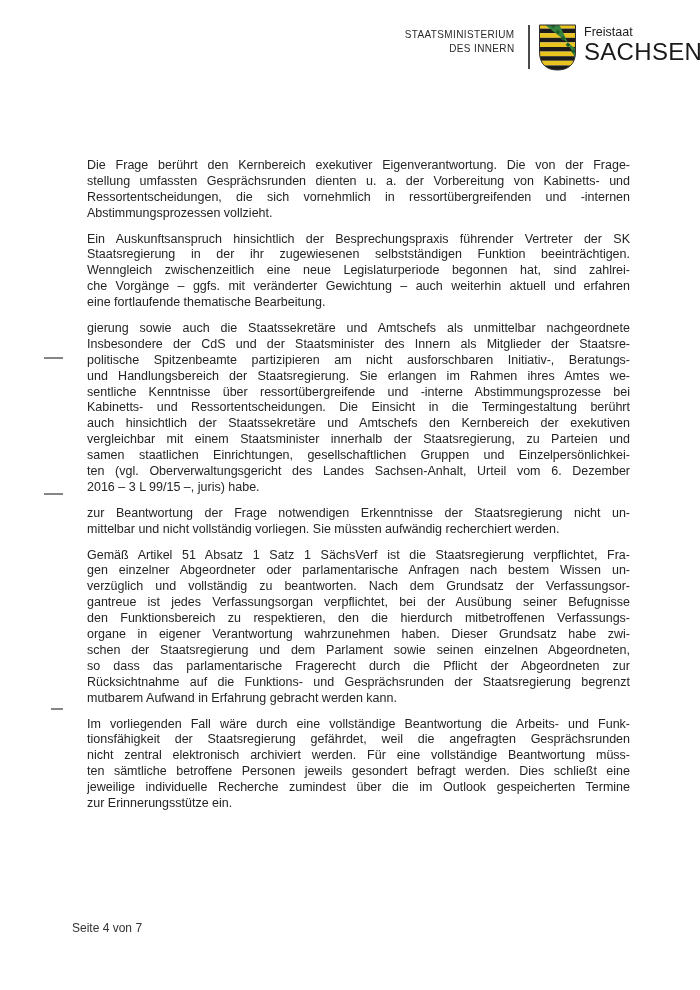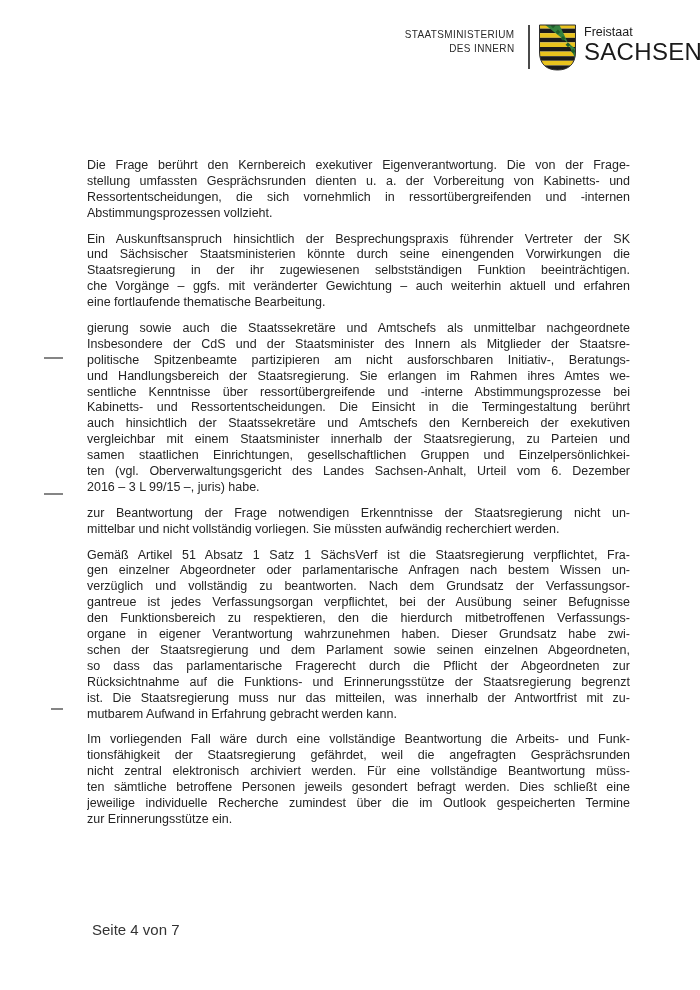--- a/index.html
+++ b/index.html
@@ -71,22 +71,22 @@
     text-align: justify;
     text-align-last: justify;
     overflow: hidden;
     white-space: normal;
   }
   .line.last { text-align-last: left; }
 
   
   .pagenum {
     position: absolute;
-    left: 92px; top: 921px;
-    font-size: 15px;
+    left: 72px; top: 921px;
+    font-size: 12px;
     color: #333333;
   }
 </style>
 </head>
 <body>
 
 <div class="ministry">
   <div>STAATSMINISTERIUM</div>
   <div>DES INNERN</div>
 </div>
@@ -133,22 +133,22 @@
 
 <div class="doc">
     <div class="paragraph">
       <div class="line">Die Frage berührt den Kernbereich exekutiver Eigenverantwortung. Die von der Frage-</div>
       <div class="line">stellung umfassten Gesprächsrunden dienten u. a. der Vorbereitung von Kabinetts- und</div>
       <div class="line">Ressortentscheidungen, die sich vornehmlich in ressortübergreifenden und -internen</div>
       <div class="line last">Abstimmungsprozessen vollzieht.</div>
     </div>
     <div class="paragraph">
       <div class="line">Ein Auskunftsanspruch hinsichtlich der Besprechungspraxis führender Vertreter der SK</div>
-      <div class="line">und Sächsischer Staatsministerien könnte durch seine einengenden Vorwirkungen die</div>
       <div class="line">Staatsregierung in der ihr zugewiesenen selbstständigen Funktion beeinträchtigen.</div>
+      <div class="line">Wenngleich zwischenzeitlich eine neue Legislaturperiode begonnen hat, sind zahlrei-</div>
       <div class="line">che Vorgänge – ggfs. mit veränderter Gewichtung – auch weiterhin aktuell und erfahren</div>
       <div class="line last">eine fortlaufende thematische Bearbeitung.</div>
     </div>
     <div class="paragraph">
       <div class="line">gierung sowie auch die Staatssekretäre und Amtschefs als unmittelbar nachgeordnete</div>
       <div class="line">Insbesondere der CdS und der Staatsminister des Innern als Mitglieder der Staatsre-</div>
       <div class="line">politische Spitzenbeamte partizipieren am nicht ausforschbaren Initiativ-, Beratungs-</div>
       <div class="line">und Handlungsbereich der Staatsregierung. Sie erlangen im Rahmen ihres Amtes we-</div>
       <div class="line">sentliche Kenntnisse über ressortübergreifende und -interne Abstimmungsprozesse bei</div>
       <div class="line">Kabinetts- und Ressortentscheidungen. Die Einsicht in die Termingestaltung berührt</div>
@@ -164,22 +164,21 @@
     </div>
     <div class="paragraph">
       <div class="line">Gemäß Artikel 51 Absatz 1 Satz 1 SächsVerf ist die Staatsregierung verpflichtet, Fra-</div>
       <div class="line">gen einzelner Abgeordneter oder parlamentarische Anfragen nach bestem Wissen un-</div>
       <div class="line">verzüglich und vollständig zu beantworten. Nach dem Grundsatz der Verfassungsor-</div>
       <div class="line">gantreue ist jedes Verfassungsorgan verpflichtet, bei der Ausübung seiner Befugnisse</div>
       <div class="line">den Funktionsbereich zu respektieren, den die hierdurch mitbetroffenen Verfassungs-</div>
       <div class="line">organe in eigener Verantwortung wahrzunehmen haben. Dieser Grundsatz habe zwi-</div>
       <div class="line">schen der Staatsregierung und dem Parlament sowie seinen einzelnen Abgeordneten,</div>
       <div class="line">so dass das parlamentarische Fragerecht durch die Pflicht der Abgeordneten zur</div>
-      <div class="line">Rücksichtnahme auf die Funktions- und Erinnerungsstütze der Staatsregierung begrenzt</div>
-      <div class="line">ist. Die Staatsregierung muss nur das mitteilen, was innerhalb der Antwortfrist mit zu-</div>
+      <div class="line">Rücksichtnahme auf die Funktions- und Gesprächsrunden der Staatsregierung begrenzt</div>
       <div class="line last">mutbarem Aufwand in Erfahrung gebracht werden kann.</div>
     </div>
     <div class="paragraph">
       <div class="line">Im vorliegenden Fall wäre durch eine vollständige Beantwortung die Arbeits- und Funk-</div>
       <div class="line">tionsfähigkeit der Staatsregierung gefährdet, weil die angefragten Gesprächsrunden</div>
       <div class="line">nicht zentral elektronisch archiviert werden. Für eine vollständige Beantwortung müss-</div>
       <div class="line">ten sämtliche betroffene Personen jeweils gesondert befragt werden. Dies schließt eine</div>
       <div class="line">jeweilige individuelle Recherche zumindest über die im Outlook gespeicherten Termine</div>
       <div class="line last">zur Erinnerungsstütze ein.</div>
     </div>

